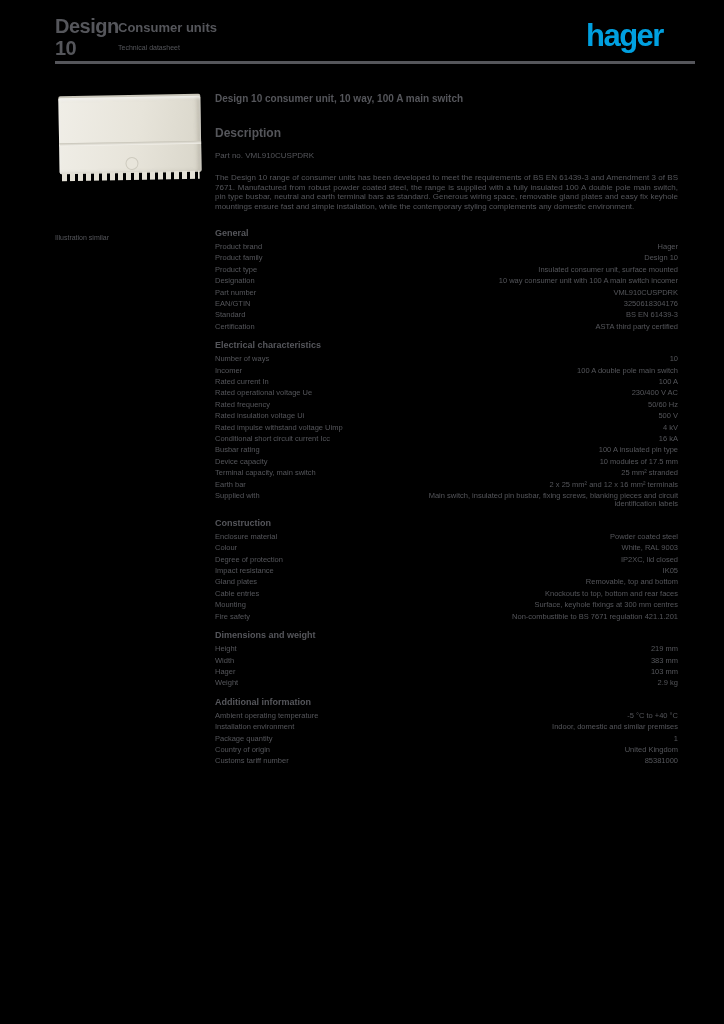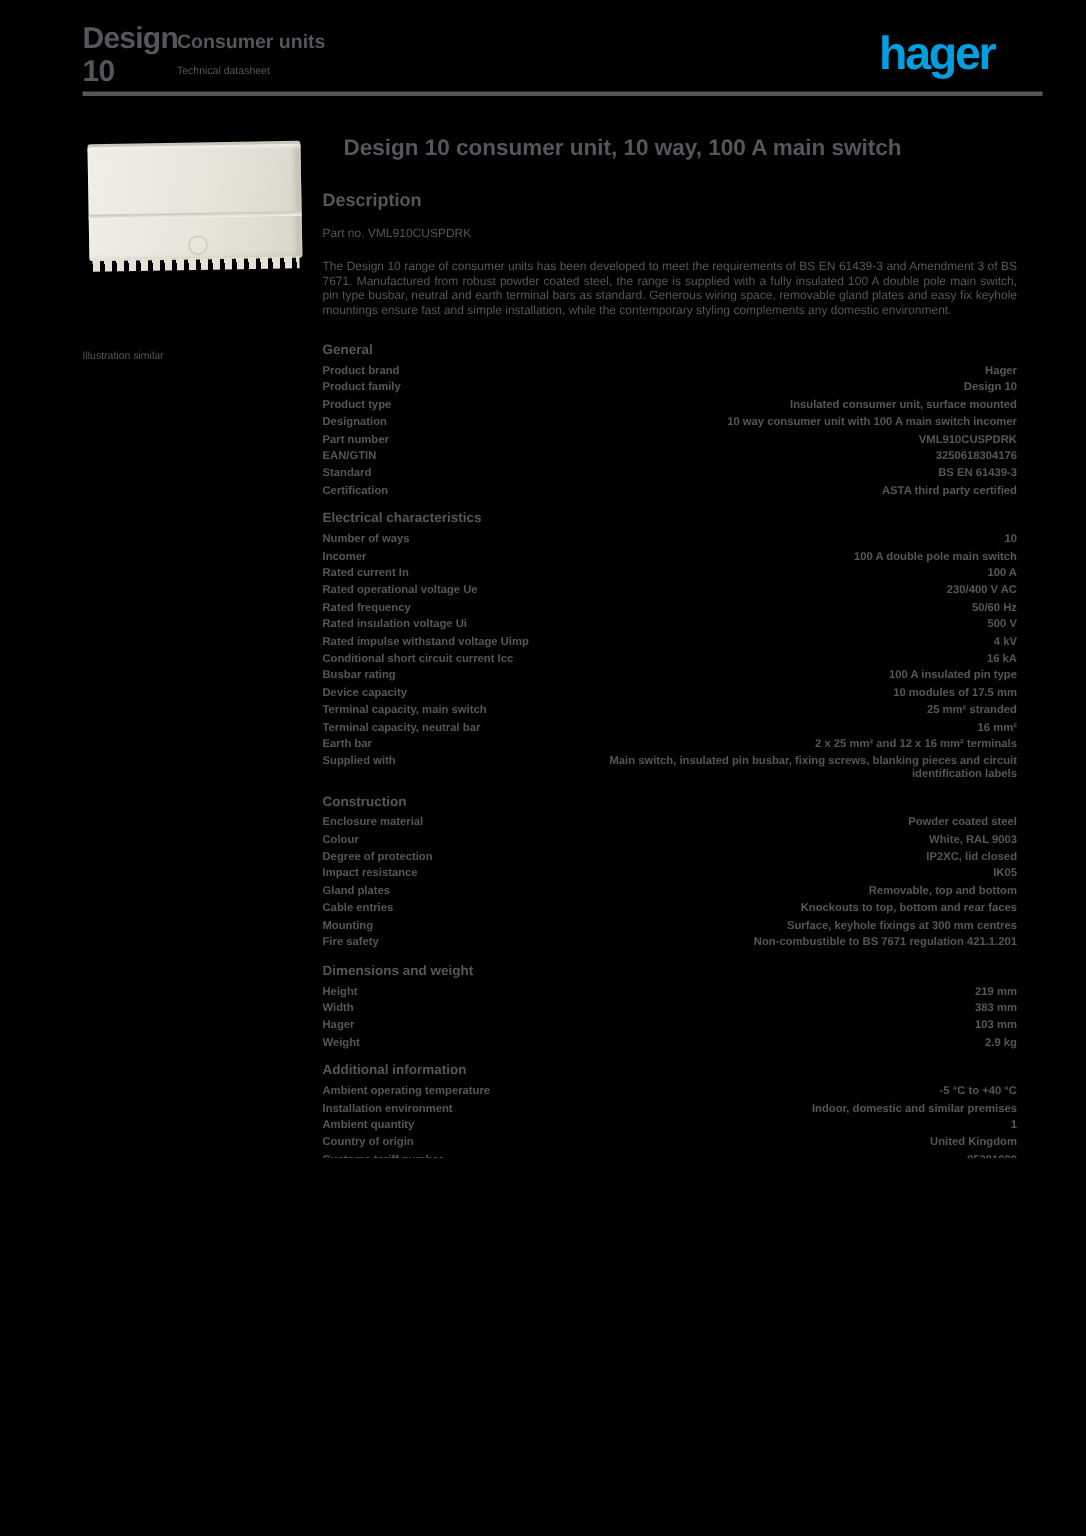--- a/index.html
+++ b/index.html
@@ -22,31 +22,31 @@
   .pi-topedge{position:absolute;left:2px;top:3px;right:3px;height:4px;background:#c9c6ba;border-radius:2px 2px 0 0;}
   .pi-seam{position:absolute;left:2px;right:3px;top:50px;height:3px;
            background:linear-gradient(#c6c3b7,#f4f2ec);}
   .pi-latch{position:absolute;left:68px;bottom:12px;width:11px;height:11px;border-radius:50%;
             border:1px solid #cdcabe;background:#e8e5db;}
   .pi-teeth{position:absolute;left:4px;right:5px;bottom:2px;height:8px;
             background:repeating-linear-gradient(90deg,#e4e1d6 0 5px,rgba(0,0,0,0) 5px 8px);}
   .image-caption{left:55px;top:234px;width:58px;font-size:7px;line-height:8.5px;}
 
   
-  .product-title{left:229px;top:90px;width:470px;font-weight:bold;font-size:15px;line-height:17px;}
+  .product-title{left:215px;top:90px;width:470px;font-weight:bold;font-size:10px;line-height:17px;}
   .desc-heading{left:215px;top:126px;font-weight:bold;font-size:12px;}
   .ref-line{left:215px;top:151px;font-size:8px;}
   .description{left:215px;top:162px;width:463px;font-size:8px;line-height:9.7px;text-align:justify;margin-top:11px;}
 
   
   .spec-table{left:215px;top:228px;width:463px;}
   .spec-heading{font-weight:bold;font-size:9px;line-height:11px;margin:9px 0 4px;}
   .spec-heading.first{margin-top:0;}
   .spec-row{display:flex;justify-content:space-between;align-items:flex-start;
-            font-size:7.5px;line-height:8.5px;margin-bottom:2.9px;font-weight:bold;}
+            font-size:7.5px;line-height:8.5px;margin-bottom:2.9px;}
   .spec-label{white-space:nowrap;}
   .spec-value{text-align:right;}
   .spec-value.wrap{max-width:290px;}
 
   
   .footer-bar{left:40px;top:985px;width:640px;height:8px;background:#55565b;}
   .footer-white{left:53px;top:994px;width:112px;height:26px;background:#14b8a6;}
   .footer-site{position:absolute;left:5px;top:7px;font-size:9px;color:#3d3e42;}
   .footer-note{left:0;top:993px;width:724px;text-align:center;font-size:7px;line-height:8.5px;}
   .footer-right-block{left:625px;top:990px;width:55px;height:26px;background:#55565b;}
@@ -152,24 +152,20 @@
       </div>
       <div class="spec-row">
         <span class="spec-label">Device capacity</span>
         <span class="spec-value">10 modules of 17.5 mm</span>
       </div>
       <div class="spec-row">
         <span class="spec-label">Terminal capacity, main switch</span>
         <span class="spec-value">25 mm² stranded</span>
       </div>
       <div class="spec-row">
-        <span class="spec-label">Terminal capacity, neutral bar</span>
-        <span class="spec-value">16 mm²</span>
-      </div>
-      <div class="spec-row">
         <span class="spec-label">Earth bar</span>
         <span class="spec-value wrap">2 x 25 mm² and 12 x 16 mm² terminals</span>
       </div>
       <div class="spec-row">
         <span class="spec-label">Supplied with</span>
         <span class="spec-value wrap">Main switch, insulated pin busbar, fixing screws, blanking pieces and circuit identification labels</span>
       </div>
       <div class="spec-heading">Construction</div>
       <div class="spec-row">
         <span class="spec-label">Enclosure material</span>
@@ -223,21 +219,21 @@
       <div class="spec-heading">Additional information</div>
       <div class="spec-row">
         <span class="spec-label">Ambient operating temperature</span>
         <span class="spec-value">-5 °C to +40 °C</span>
       </div>
       <div class="spec-row">
         <span class="spec-label">Installation environment</span>
         <span class="spec-value">Indoor, domestic and similar premises</span>
       </div>
       <div class="spec-row">
-        <span class="spec-label">Ambient quantity</span>
+        <span class="spec-label">Package quantity</span>
         <span class="spec-value">1</span>
       </div>
       <div class="spec-row">
         <span class="spec-label">Country of origin</span>
         <span class="spec-value">United Kingdom</span>
       </div>
       <div class="spec-row">
         <span class="spec-label">Customs tariff number</span>
         <span class="spec-value">85381000</span>
       </div>

